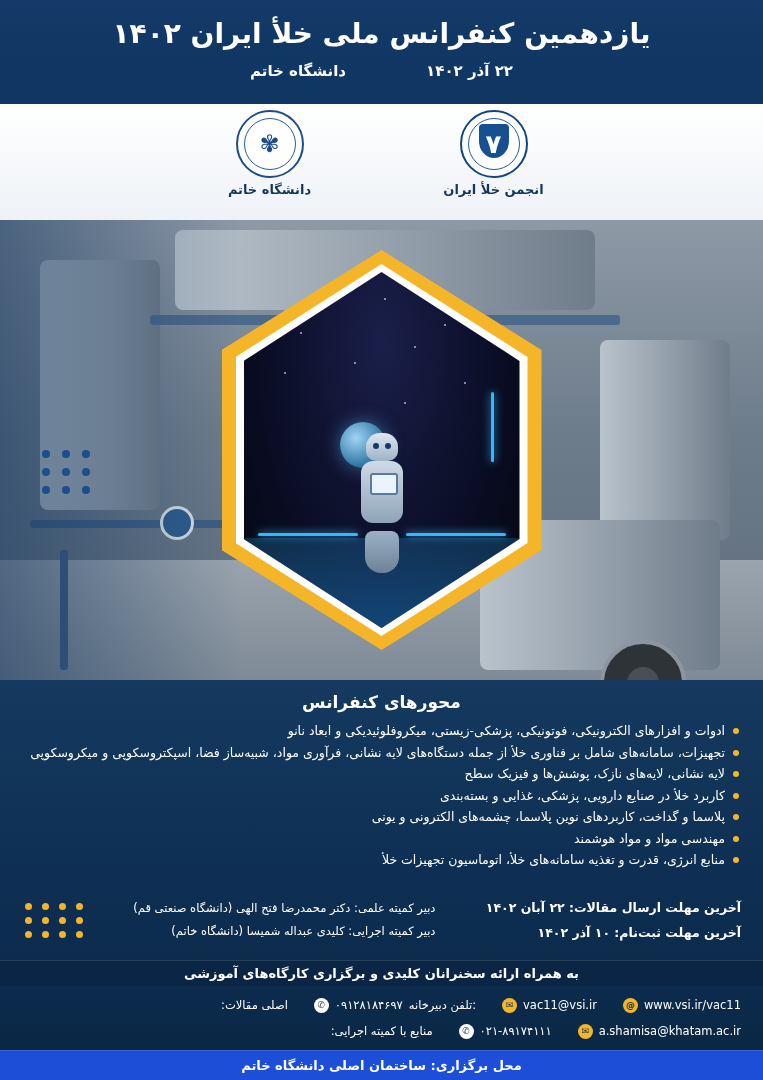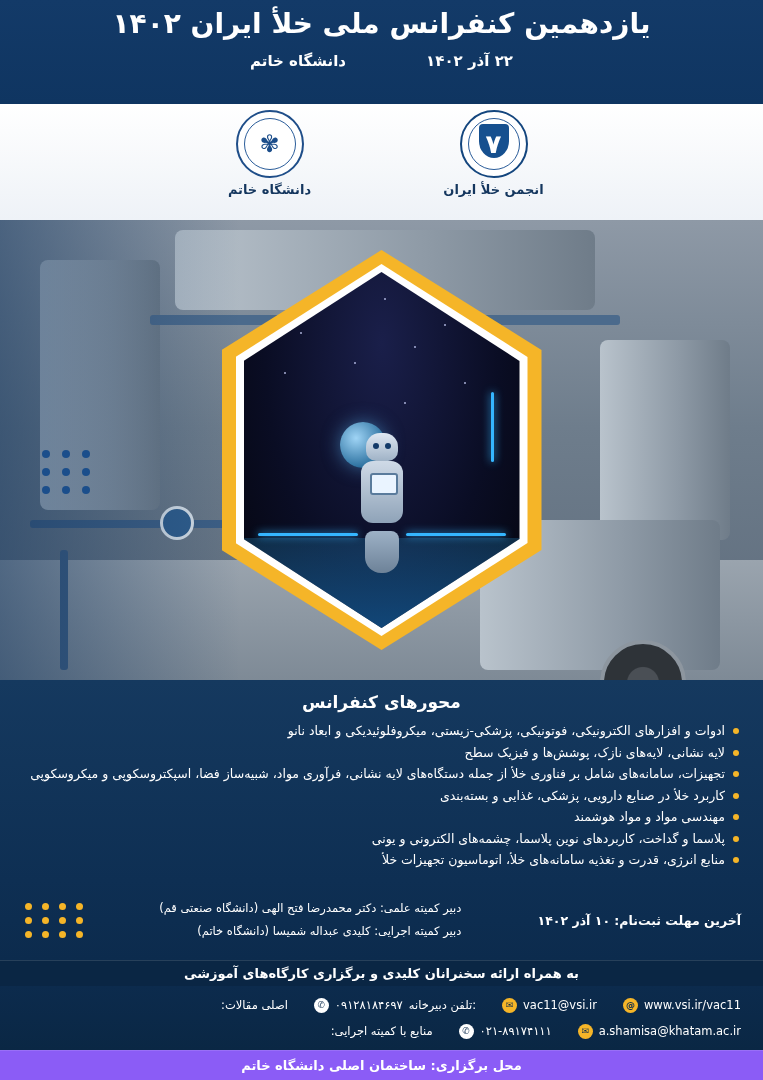--- a/index.html
+++ b/index.html
@@ -26,21 +26,21 @@
     height: 104px;
     background: #123a66;
     background: linear-gradient(180deg,#133a68 0%,#0f3561 100%);
     text-align: center;
     color: #ffffff;
   }
   .header .title {
     font-size: 28px;
     font-weight: bold;
     letter-spacing: 0px;
-    padding-top: 8px;
+    padding-top: 18px;
     line-height: 1.15;
     direction: rtl;
   }
   .header .subrow {
     margin-top: 12px;
     font-size: 15px;
     font-weight: bold;
     display: flex;
     justify-content: center;
     gap: 80px;
@@ -408,21 +408,21 @@
   }
   .c-item.phone .ico { background: #ffffff; }
   .c-text { font-size: 11.5px; }
 
   
   .footer {
     position: absolute;
     top: 1050px; left: 0;
     width: 763px;
     height: 30px;
-    background: #8b5cf6;
+    background: #1d4ed8;
     color: #ffffff;
     text-align: center;
     font-size: 13px;
     font-weight: bold;
     line-height: 30px;
     direction: rtl;
     border-top: 1px solid rgba(255,255,255,.12);
   }
 </style>
 </head>
@@ -515,32 +515,33 @@
           <div class="eye r"></div>
         </div>
       </div>
     </div>
   </div>
 
   <div class="topics">
     <h2>محورهای کنفرانس</h2>
     <ul>
       <li>ادوات و افزارهای الکترونیکی، فوتونیکی، پزشکی-زیستی، میکروفلوئیدیکی و ابعاد نانو</li>
+      <li>تجهیزات، سامانه‌های شامل بر فناوری خلأ از جمله دستگاه‌های لایه نشانی، فرآوری مواد، شبیه‌ساز فضا، اسپکتروسکوپی و میکروسکوپی</li>
       <li>لایه نشانی، لایه‌های نازک، پوشش‌ها و فیزیک سطح</li>
-      <li>تجهیزات، سامانه‌های شامل بر فناوری خلأ از جمله دستگاه‌های لایه نشانی، فرآوری مواد، شبیه‌ساز فضا، اسپکتروسکوپی و میکروسکوپی</li>
       <li>کاربرد خلأ در صنایع دارویی، پزشکی، غذایی و بسته‌بندی</li>
+      <li>پلاسما و گداخت، کاربردهای نوین پلاسما، چشمه‌های الکترونی و یونی</li>
       <li>مهندسی مواد و مواد هوشمند</li>
-      <li>پلاسما و گداخت، کاربردهای نوین پلاسما، چشمه‌های الکترونی و یونی</li>
       <li>منابع انرژی، قدرت و تغذیه سامانه‌های خلأ، اتوماسیون تجهیزات خلأ</li>
     </ul>
   </div>
 
   <div class="band">
     <div class="inner">
       <div class="deadlines">
+        <div>آخرین مهلت ارسال مقالات: ۲۲ آبان ۱۴۰۲</div>
         <div>آخرین مهلت ثبت‌نام: ۱۰ آذر ۱۴۰۲</div>
       </div>
       <div class="committee">
         <div>دبیر کمیته علمی: دکتر محمدرضا فتح الهی (دانشگاه صنعتی قم)</div>
         <div>دبیر کمیته اجرایی: کلیدی عبداله شمیسا (دانشگاه خاتم)</div>
       </div>
       <div class="dotgrid dg-band">
         <span></span>
           <span></span>
           <span></span>

